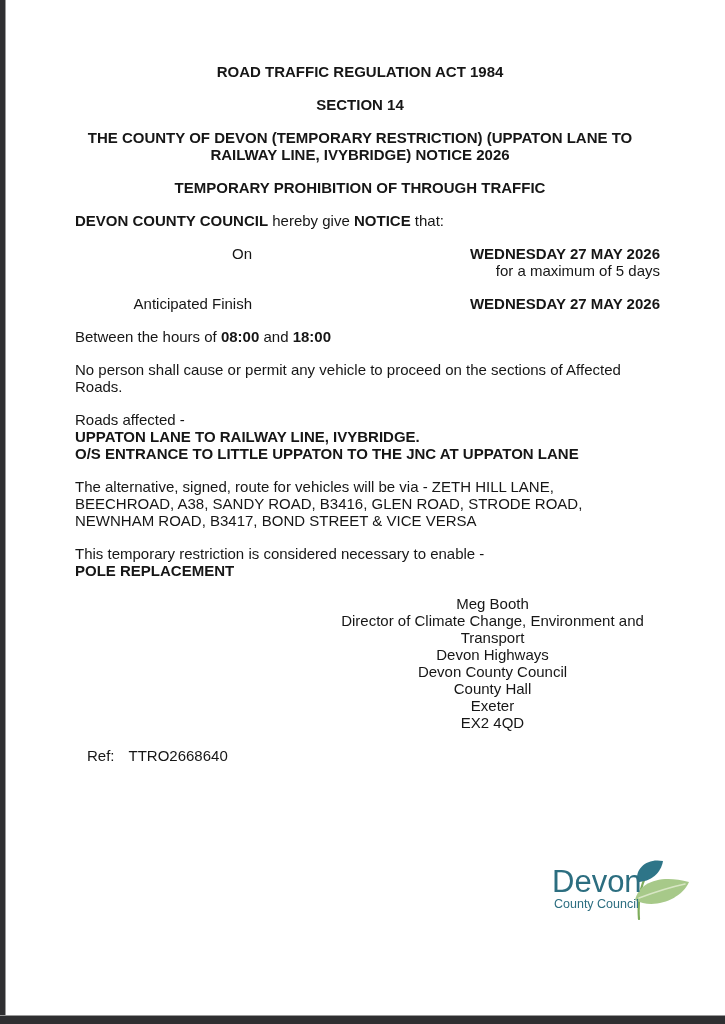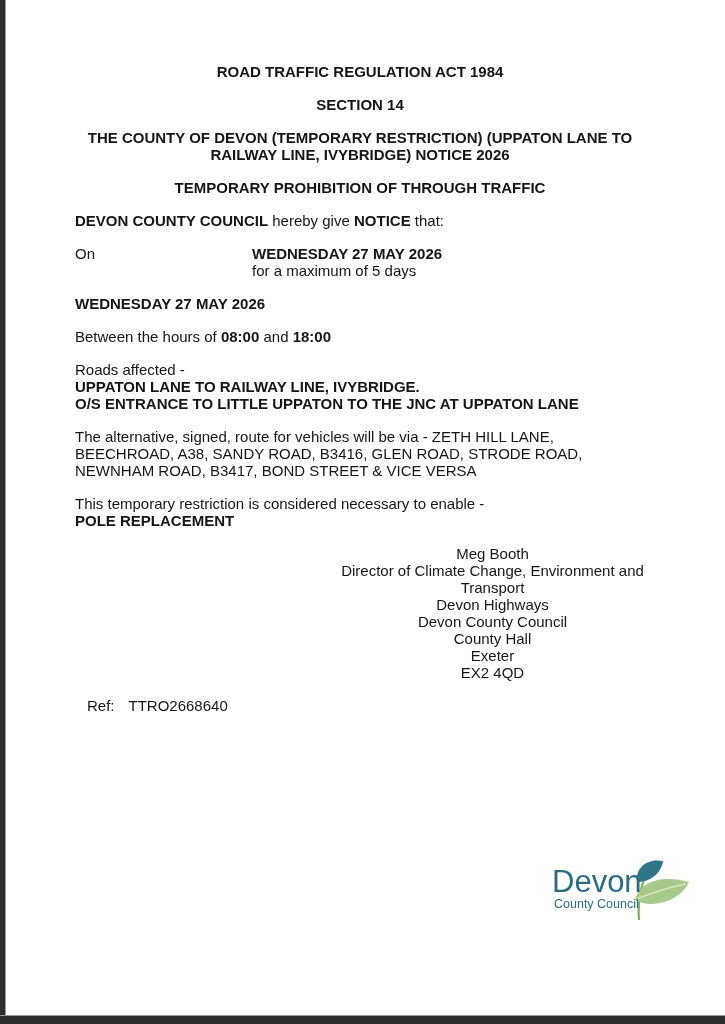--- a/index.html
+++ b/index.html
@@ -23,21 +23,21 @@
     width: 725px;
     height: 1024px;
     background: #ffffff;
   }
   .content {
     padding: 63px 65px 0 75px;
   }
   .para { margin: 0 15px 16px 0; }
   .center { text-align: center; }
   .bold, b { font-weight: bold; }
-  .sched-row { display: flex; margin: 0 0 16px 0; }
+  .sched-row { display: flex; margin: 0 0 16px 0; text-align: right; }
   .sched-label { width: 177px; flex-shrink: 0; }
   .sched-value { flex: 1; }
   .signature { margin: 0 0 16px 250px; width: 335px; text-align: center; }
   .ref-row { margin: 12px; }
   .ref-row .ref-value { margin-left: 14px; }
   .logo {
     position: absolute;
     top: 856px;
     left: 551px;
     width: 142px;
@@ -76,27 +76,29 @@
 
     <div class="sched-row">
       <span class="sched-label">On</span>
       <span class="sched-value">
         <b>WEDNESDAY 27 MAY 2026</b><br>
         <span>for a maximum of 5 days</span>
       </span>
     </div>
 
     <div class="sched-row">
+      <span class="sched-label">Anticipated Finish</span>
       <span class="sched-value">
         <b>WEDNESDAY 27 MAY 2026</b>
       </span>
     </div>
 
     <p class="para"><span>Between the hours of </span><b>08:00</b><span> and </span><b>18:00</b></p>
 
+    <p class="para">No person shall cause or permit any vehicle to proceed on the sections of Affected Roads.</p>
 
     <div class="para">
       <div>Roads affected -</div>
       <div class="bold">UPPATON LANE TO RAILWAY LINE, IVYBRIDGE.</div>
       <div class="bold">O/S ENTRANCE TO LITTLE UPPATON TO THE JNC AT UPPATON LANE</div>
     </div>
 
     <p class="para">The alternative, signed, route for vehicles will be via - ZETH HILL LANE, BEECHROAD, A38, SANDY ROAD, B3416, GLEN ROAD, STRODE ROAD, NEWNHAM ROAD, B3417, BOND STREET &amp; VICE VERSA</p>
 
     <div class="para">

